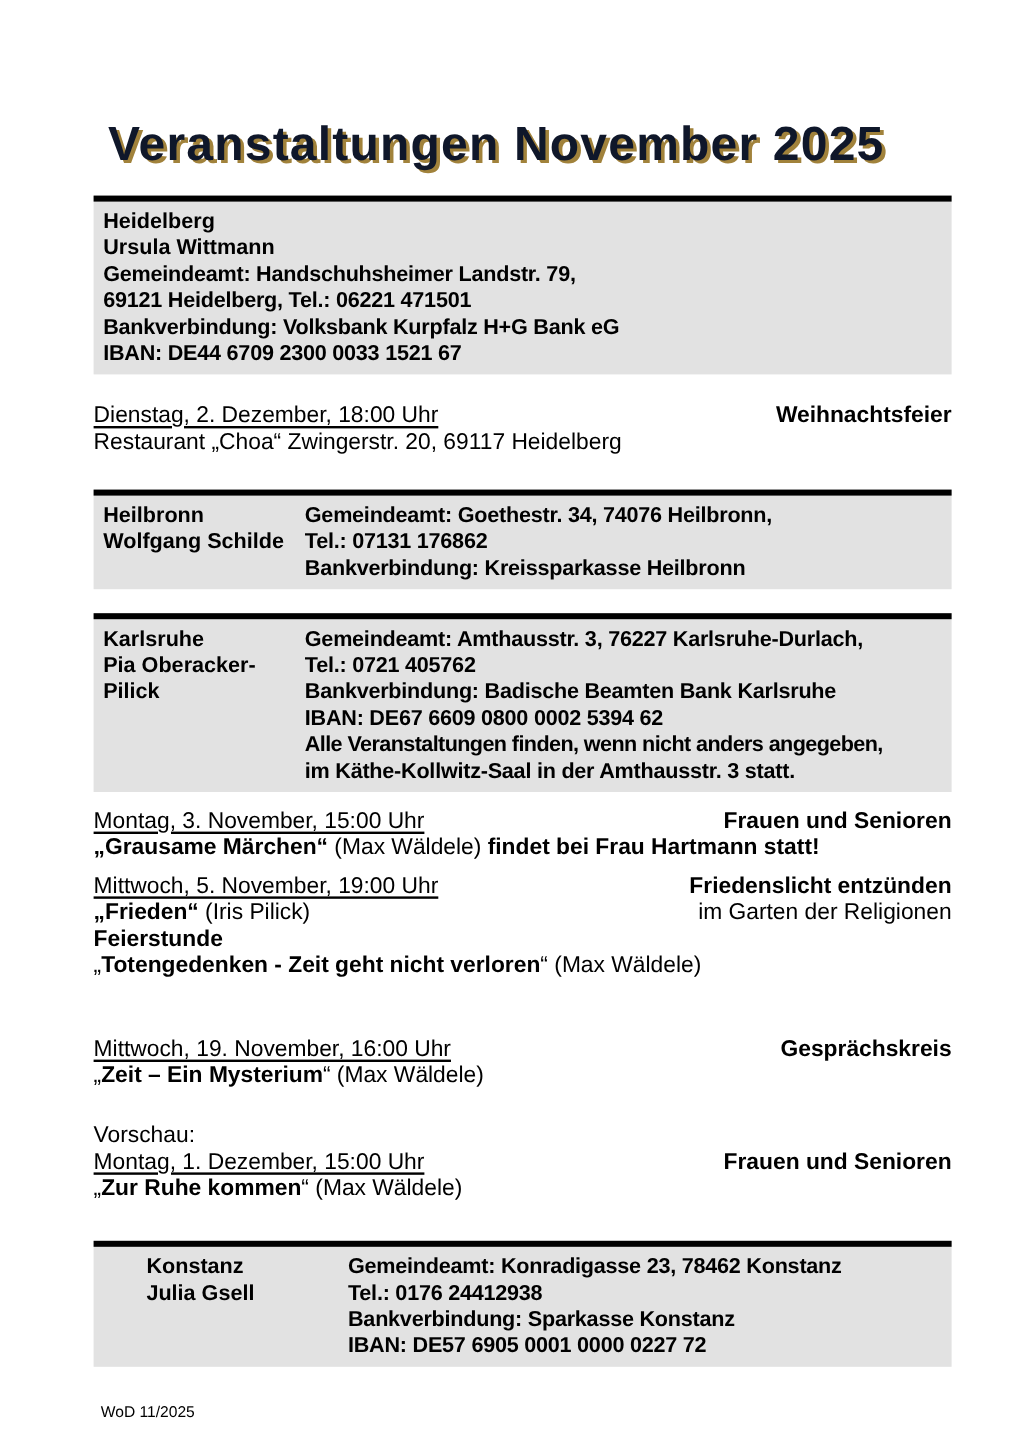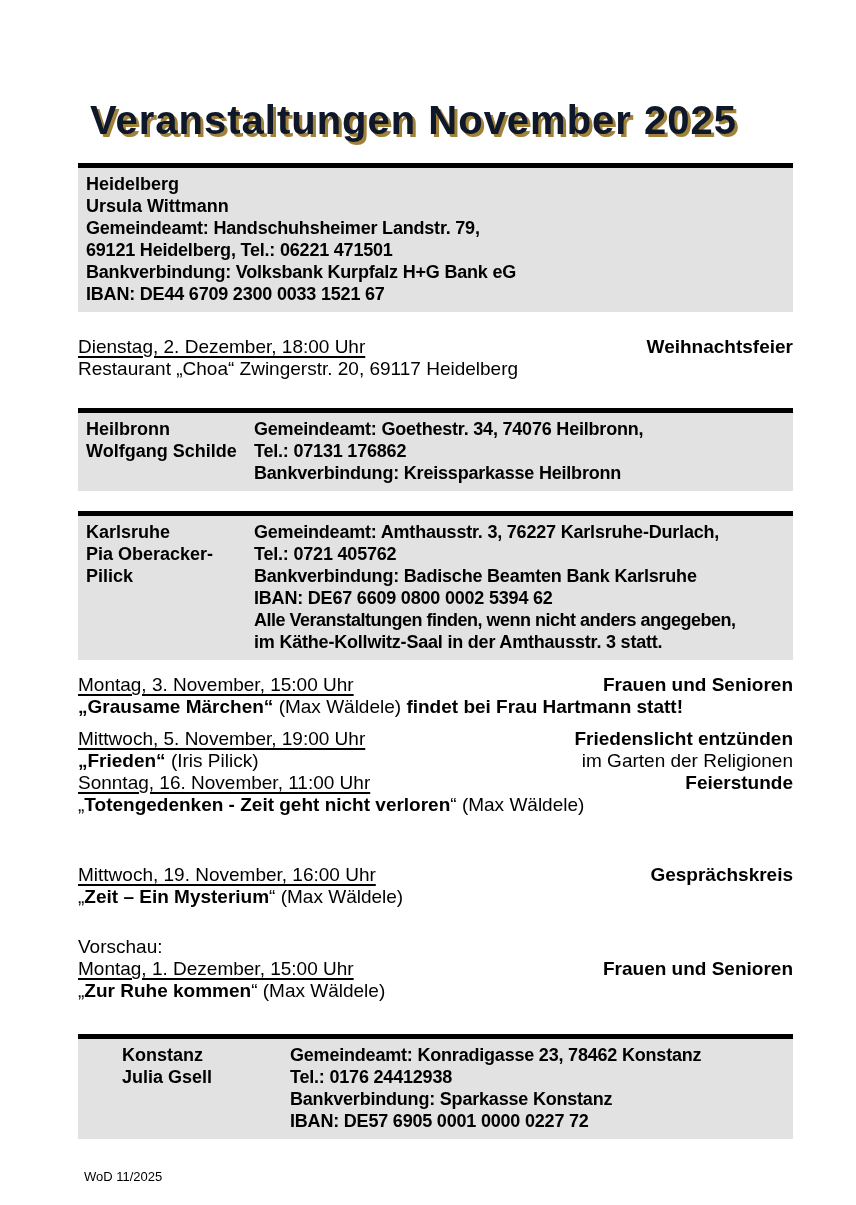--- a/index.html
+++ b/index.html
@@ -131,21 +131,20 @@
         <span class="event-date">Mittwoch, 5. November, 19:00 Uhr</span>
         <span class="event-cat">Friedenslicht entzünden</span>
       </div>
       <div class="event-detail">
         <span><span class="b">„Frieden“</span><span> (Iris Pilick)</span></span>
         <span>im Garten der Religionen</span>
       </div>
     </div>
     <div class="event">
       <div class="event-head">
-        <span class="event-date">Sonntag, 16. November, 11:00 Uhr</span>
         <span class="event-cat">Feierstunde</span>
       </div>
       <div class="event-detail">
         <span><span>„</span><span class="b">Totengedenken - Zeit geht nicht verloren</span><span>“ (Max Wäldele)</span></span>
       </div>
     </div>
 
     <div class="event mt-ev5">
       <div class="event-head">
         <span class="event-date">Mittwoch, 19. November, 16:00 Uhr</span>

